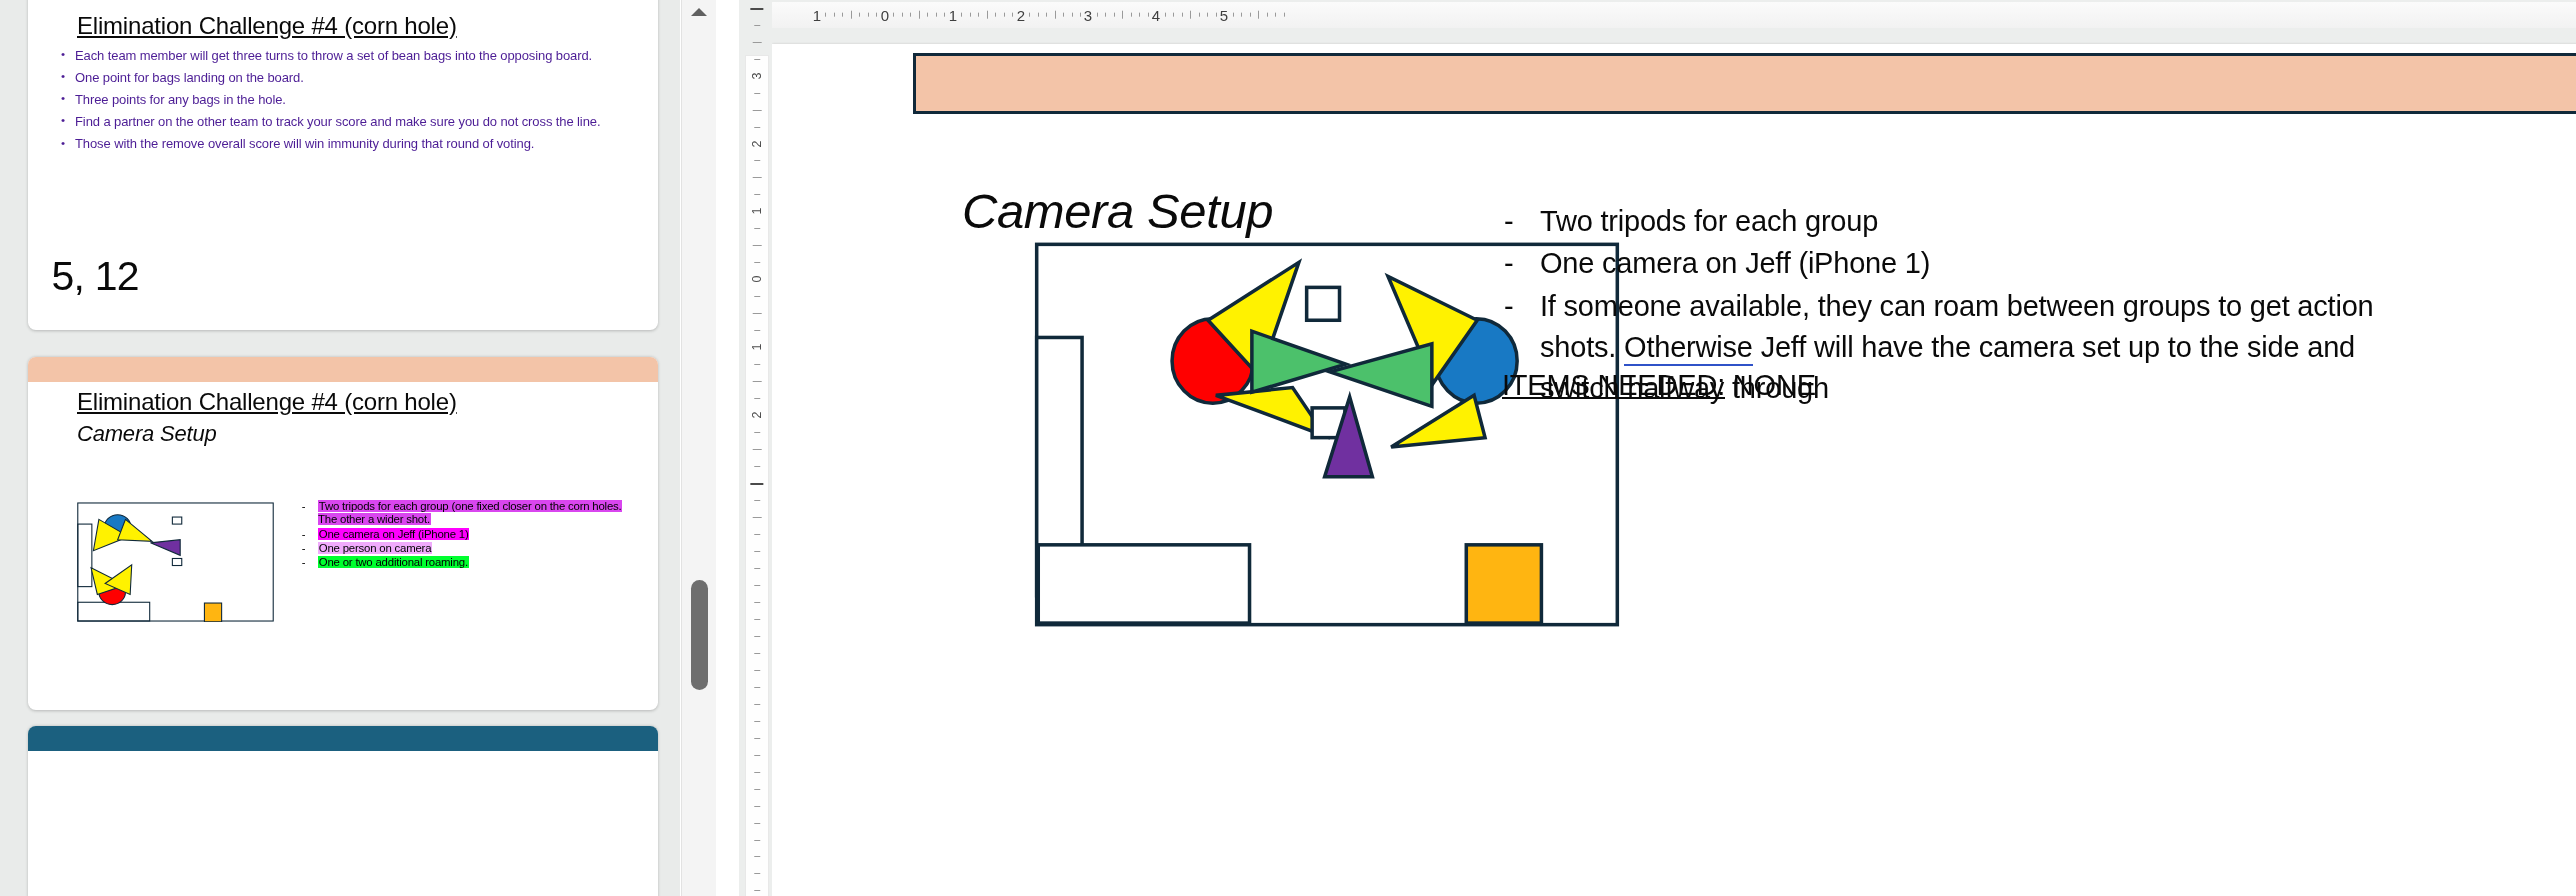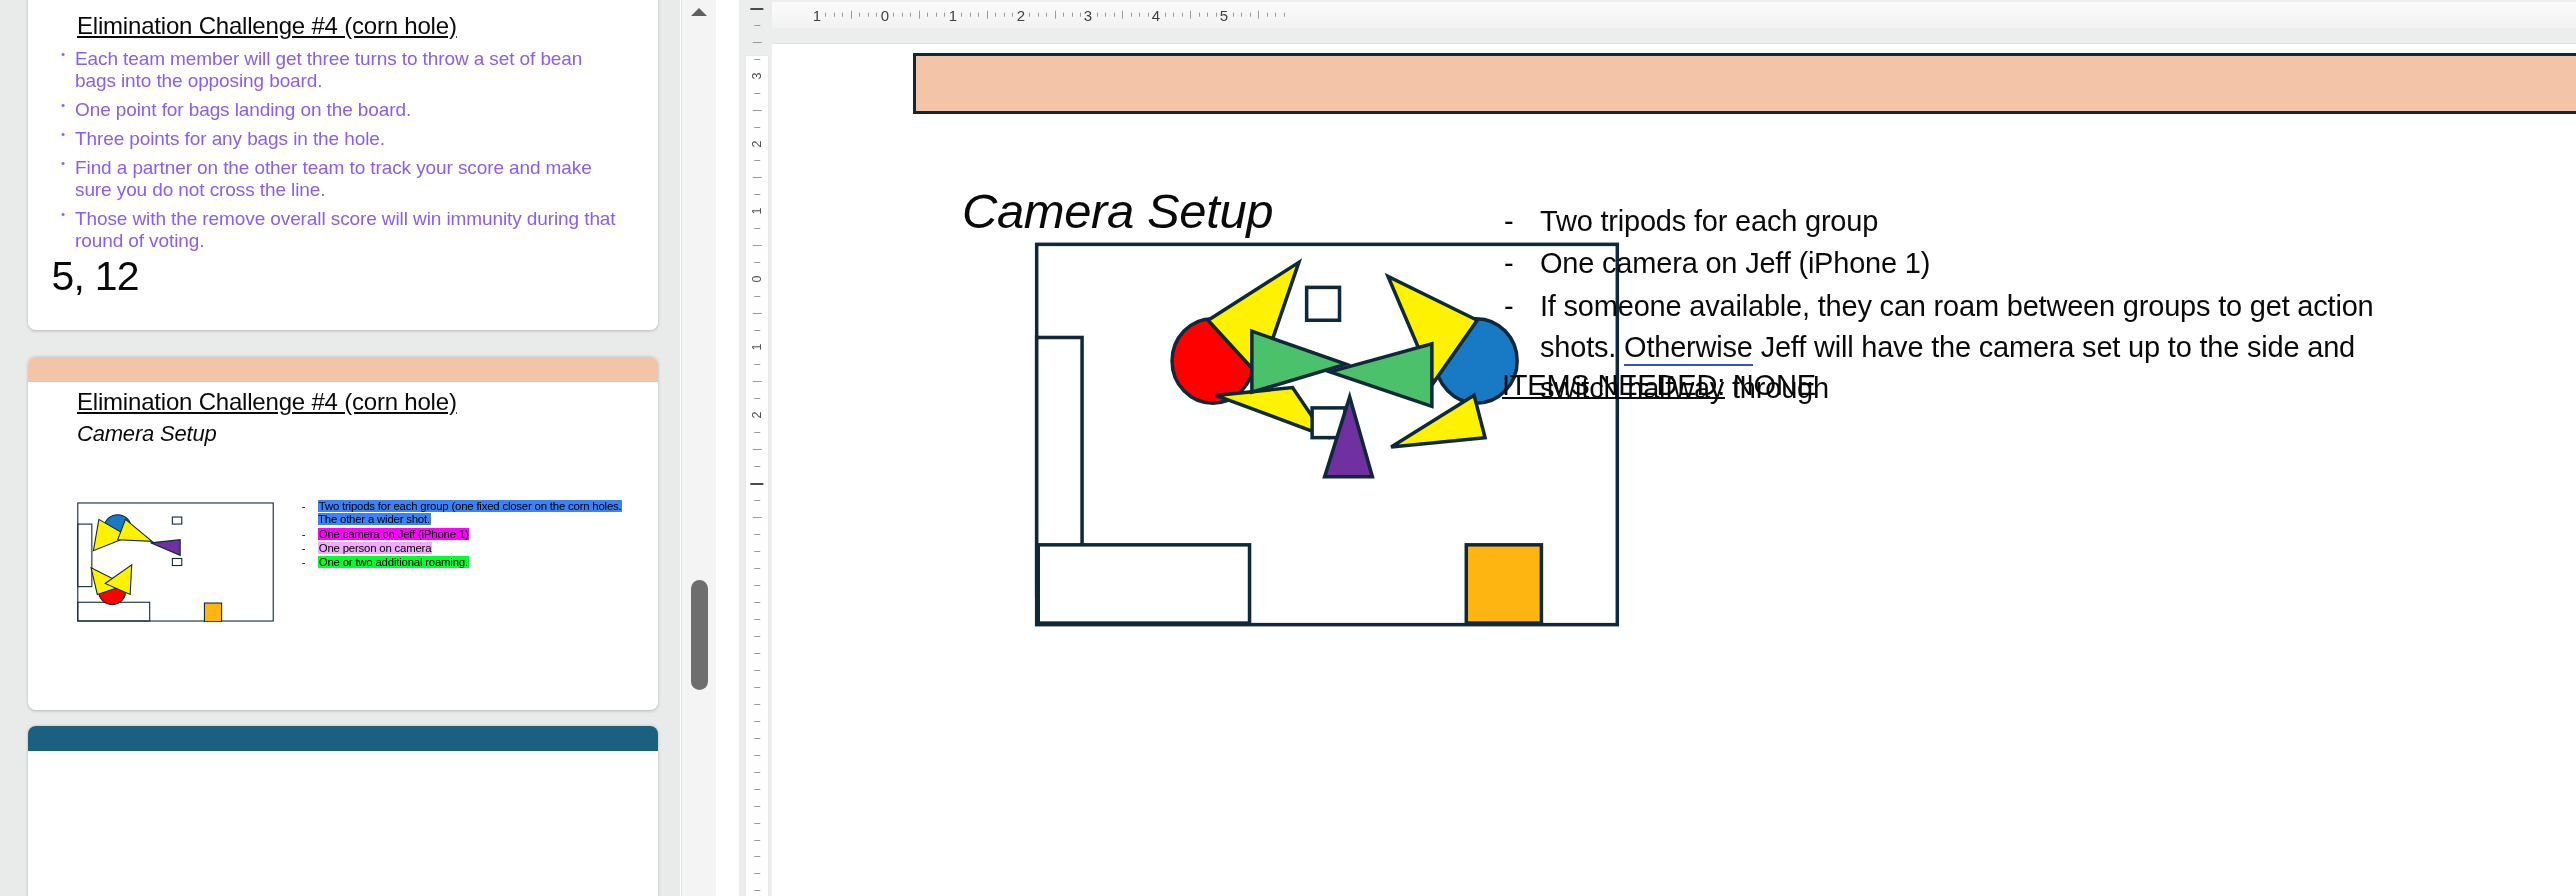--- a/index.html
+++ b/index.html
@@ -31,21 +31,21 @@
     position:absolute;left:49px;top:39px;width:548px;
     font-size:24px;color:#0a0a0a;text-decoration:underline;
     text-underline-offset:2.3px;letter-spacing:-0.2px;
   }
   .t1-list{
     position:absolute;left:30px;top:75px;width:564px;
     margin:0;padding:0;list-style:none;
   }
   .t1-list li{
     position:relative;padding-left:17px;margin-bottom:7px;
-    font-size:19px;line-height:1.16;color:#8b5cf6;letter-spacing:-0.1px;
+    font-size:13px;line-height:1.16;color:#4c1d95;letter-spacing:-0.1px;
   }
   .t1-list li:before{
     content:"\2022";position:absolute;left:3.1px;top:-0.8px;font-size:11.7px;
   }
   .t1-num{
     position:absolute;left:23.5px;top:280px;font-size:41px;color:#0a0a0a;
     letter-spacing:-0.8px;
   }
 
   
@@ -214,21 +214,21 @@
           <ellipse cx="45" cy="115" rx="17" ry="16" fill="#FF0000" stroke="#10293a" stroke-width="1.4"></ellipse>
           <polygon points="28,22 66,44 21,62" fill="#FFF200" stroke="#10293a" stroke-width="1.4"></polygon>
           <polygon points="62,22 96,50 52,48" fill="#FFF200" stroke="#10293a" stroke-width="1.4"></polygon>
           <polygon points="18,84 62,106 26,118" fill="#FFF200" stroke="#10293a" stroke-width="1.4"></polygon>
           <polygon points="70,80 68,118 36,104" fill="#FFF200" stroke="#10293a" stroke-width="1.4"></polygon>
           <polygon points="94,52 132,48 132,68" fill="#7030A0" stroke="#10293a" stroke-width="1.4"></polygon>
         </svg>
 
         <div class="t2-notes">
           <div class="nline">
-            <span class="dash">-</span><span class="hl" style="background:#3b82f6">Two tripods for each group (one fixed closer on the corn holes. The other a wider shot.</span>
+            <span class="dash">-</span><span class="hl" style="background:#d946ef">Two tripods for each group (one fixed closer on the corn holes. The other a wider shot.</span>
           </div>
           <div class="nline">
             <span class="dash">-</span><span class="hl" style="background:#ff00ff">One camera on Jeff (iPhone 1)</span>
           </div>
           <div class="nline">
             <span class="dash">-</span><span class="hl" style="background:#f0abfc">One person on camera</span>
           </div>
           <div class="nline">
             <span class="dash">-</span><span class="hl" style="background:#00ff2f">One or two additional roaming.</span>
           </div>

